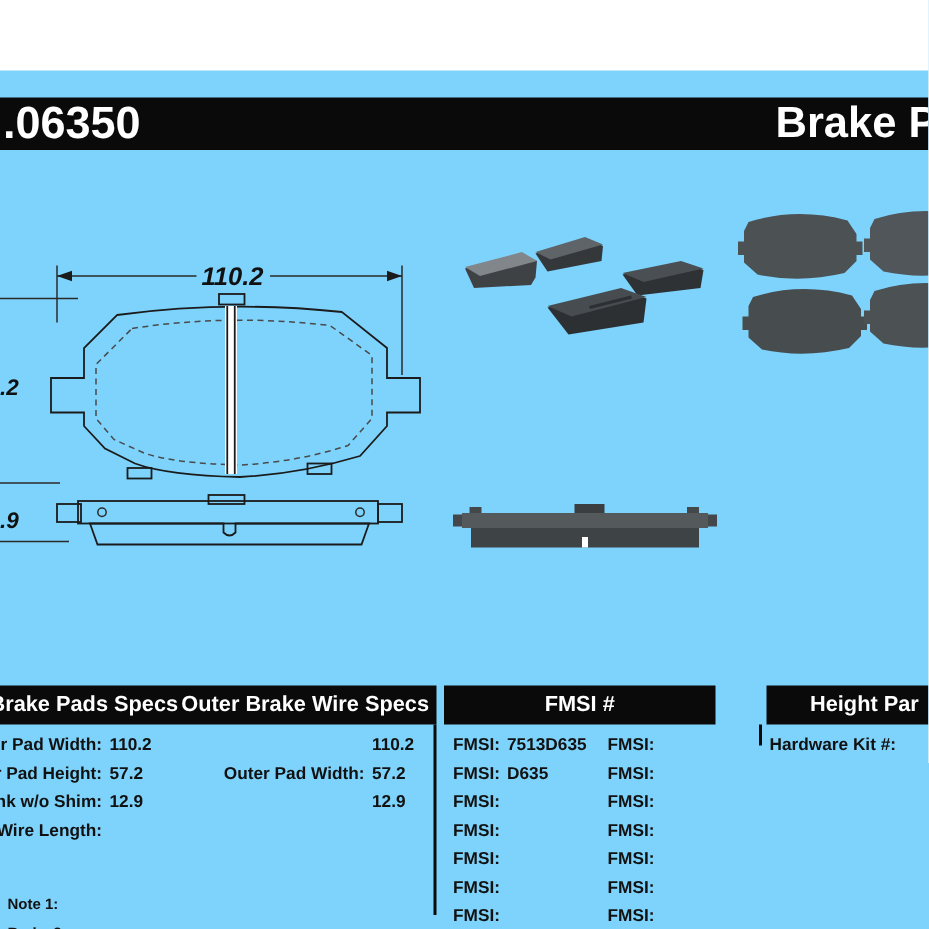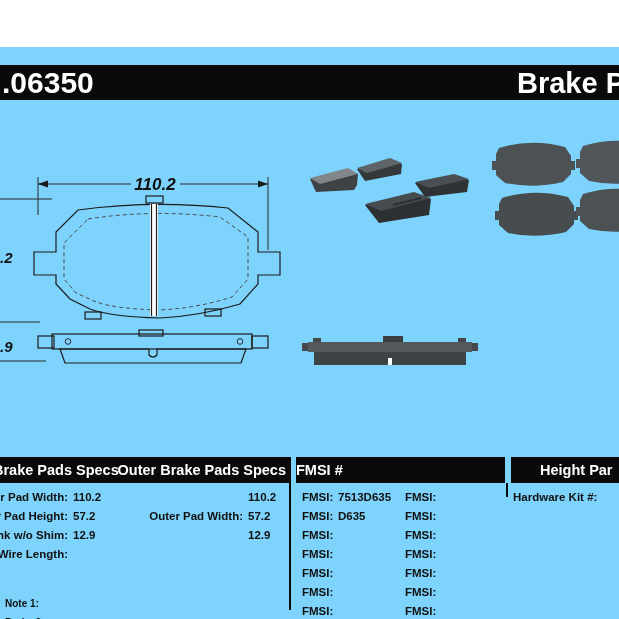--- a/index.html
+++ b/index.html
@@ -8,21 +8,21 @@
   
   .titlebar{position:absolute;left:0;top:18px;width:619px;height:35px;background:#0a0a0a;color:#fff;font-weight:bold;overflow:hidden;}
   .titlebar .pn{position:absolute;left:2px;top:50%;transform:translateY(-50%);font-size:30px;white-space:nowrap;}
   .titlebar .pt{position:absolute;right:-6px;top:50%;transform:translateY(-50%);font-size:29px;white-space:nowrap;}
   
   .hbar{position:absolute;top:410px;height:26px;background:#0a0a0a;color:#fff;font-weight:bold;
         font-size:14.5px;line-height:26px;overflow:hidden;white-space:nowrap;}
   #hbar1{left:0;width:291px;}
   #hbar1 .h-inner{position:absolute;left:-7px;}
   #hbar1 .h-outer{position:absolute;right:5px;}
-  #hbar2{left:296px;width:209px;}
+  #hbar2{left:296px;width:181px;text-align:center;}
   #hbar3{left:511px;width:108px;}
   #hbar3 .h-rel{position:absolute;left:29px;}
   .vline{position:absolute;background:#0a0a0a;}
   #vline1{left:289px;top:436px;width:2px;height:127px;}
   #vline2{left:506px;top:436px;width:2px;height:14px;}
   
   .t{position:absolute;font-weight:bold;font-size:11.5px;line-height:19px;height:19px;
      white-space:nowrap;color:#111;}
   .ra{transform:translateX(-100%);} 
   .note{position:absolute;left:5px;font-weight:bold;font-size:10px;color:#111;white-space:nowrap;}
@@ -137,21 +137,21 @@
     <rect x="158" y="8" width="8" height="5" fill="#44484b"></rect>
     <rect x="2" y="13" width="7" height="8" fill="#44484b"></rect>
     <rect x="170" y="13" width="8" height="8" fill="#44484b"></rect>
     <rect x="8" y="12" width="164" height="10" fill="#54595c"></rect>
     <rect x="14" y="22" width="152" height="13" fill="#3e4346"></rect>
     <rect x="88" y="28" width="4" height="7" fill="#ffffff"></rect>
   </svg>
 
   <div class="hbar" id="hbar1">
     <span class="h-inner">Brake Pads Specs</span>
-    <span class="h-outer">Outer Brake Pads Specs</span>
+    <span class="h-outer">Outer Brake Wire Specs</span>
   </div>
   <div class="hbar" id="hbar2">
     <span>FMSI #</span>
   </div>
   <div class="hbar" id="hbar3">
     <span class="h-rel">Height Par</span>
   </div>
   <div class="vline" id="vline1"></div>
   <div class="vline" id="vline2"></div>
 

